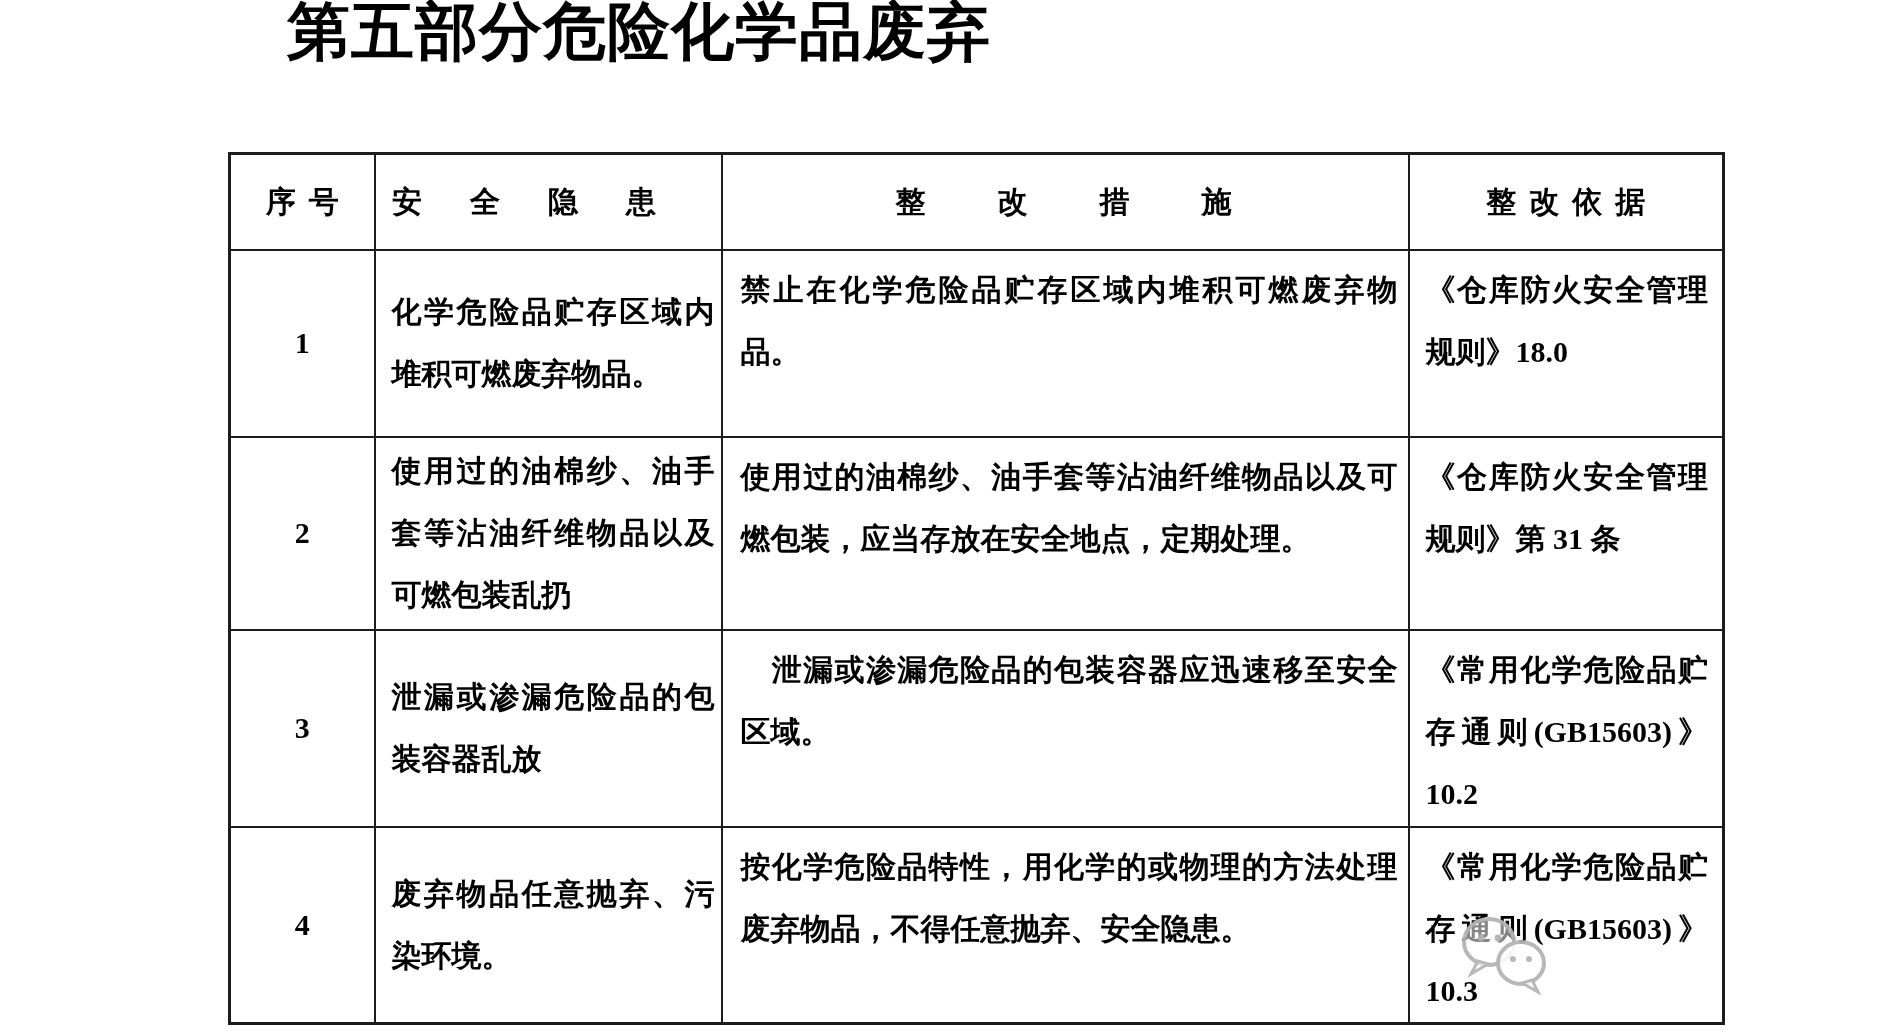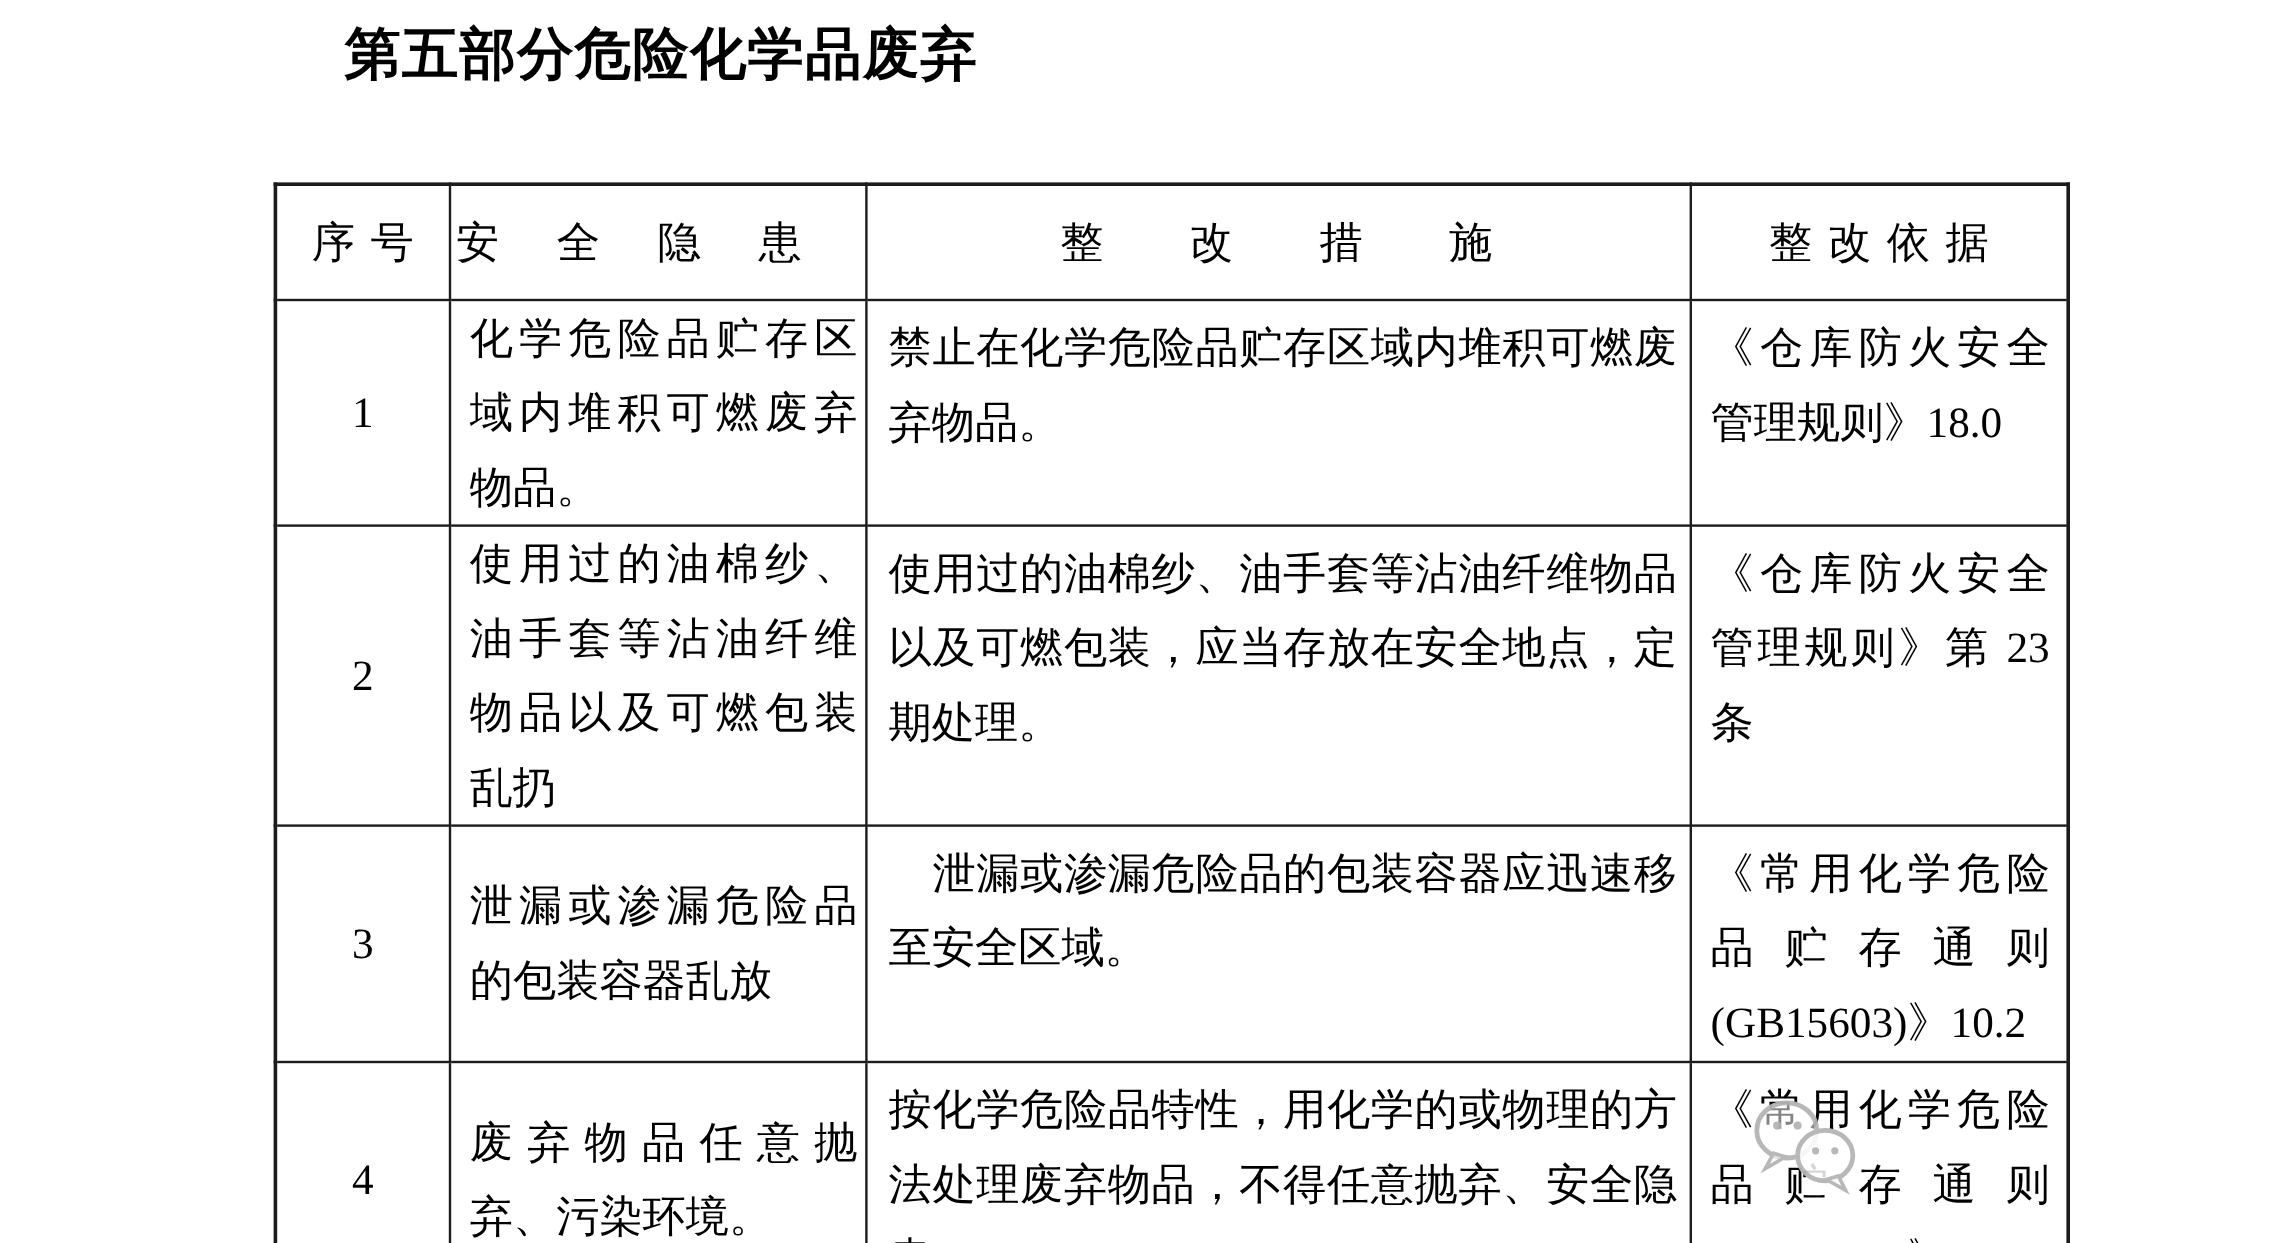--- a/index.html
+++ b/index.html
@@ -13,45 +13,45 @@
   body{
     position:relative;
     background:var(--bg);
     overflow:hidden;
     font-family:"Liberation Serif","DejaVu Serif",serif;
     color:var(--text);
   }
   .page-title{
     position:absolute;
     left:287px;
-    top:18px;
+    top:4px;
     font-family:"DejaVu Sans","Liberation Sans",sans-serif;
     font-weight:bold;
-    font-size:47px;
+    font-size:63px;
     line-height:56px;
     letter-spacing:1px;
     color:var(--text);
     white-space:nowrap;
   }
   table.hazard-table{
     position:absolute;
     left:228px;
     top:152px;
     width:1494px;
     table-layout:fixed;
     border-collapse:collapse;
     border:3px solid var(--line);
     background:transparent;
   }
   .hazard-table th,
   .hazard-table td{
     border:2px solid var(--line);
-    font-size:36px;
+    font-size:30px;
     line-height:62px;
-    font-weight:normal;
+    font-weight:bold;
     color:var(--text);
     overflow:hidden;
   }
   .hazard-table thead tr{height:96px;}
   .hazard-table th{
     vertical-align:middle;
     text-align:center;
     white-space:nowrap;
   }
   th.ls-sm{letter-spacing:13px;padding-left:13px;}
@@ -129,21 +129,21 @@
     <tr class="row-1">
       <td class="cell-no">1</td>
       <td class="cell-hazard">化学危险品贮存区域内堆积可燃废弃物品。</td>
       <td class="cell-measure">禁止在化学危险品贮存区域内堆积可燃废弃物品。</td>
       <td class="cell-basis">《仓库防火安全管理规则》18.0</td>
     </tr>
     <tr class="row-2">
       <td class="cell-no">2</td>
       <td class="cell-hazard">使用过的油棉纱、油手套等沾油纤维物品以及可燃包装乱扔</td>
       <td class="cell-measure">使用过的油棉纱、油手套等沾油纤维物品以及可燃包装，应当存放在安全地点，定期处理。</td>
-      <td class="cell-basis">《仓库防火安全管理规则》第 23 条</td>
+      <td class="cell-basis">《仓库防火安全管理规则》第 31 条</td>
     </tr>
     <tr class="row-3">
       <td class="cell-no">3</td>
       <td class="cell-hazard">泄漏或渗漏危险品的包装容器乱放</td>
       <td class="cell-measure">　泄漏或渗漏危险品的包装容器应迅速移至安全区域。</td>
       <td class="cell-basis">《常用化学危险品贮存通则(GB15603)》10.2</td>
     </tr>
     <tr class="row-4">
       <td class="cell-no">4</td>
       <td class="cell-hazard">废弃物品任意抛弃、污染环境。</td>

